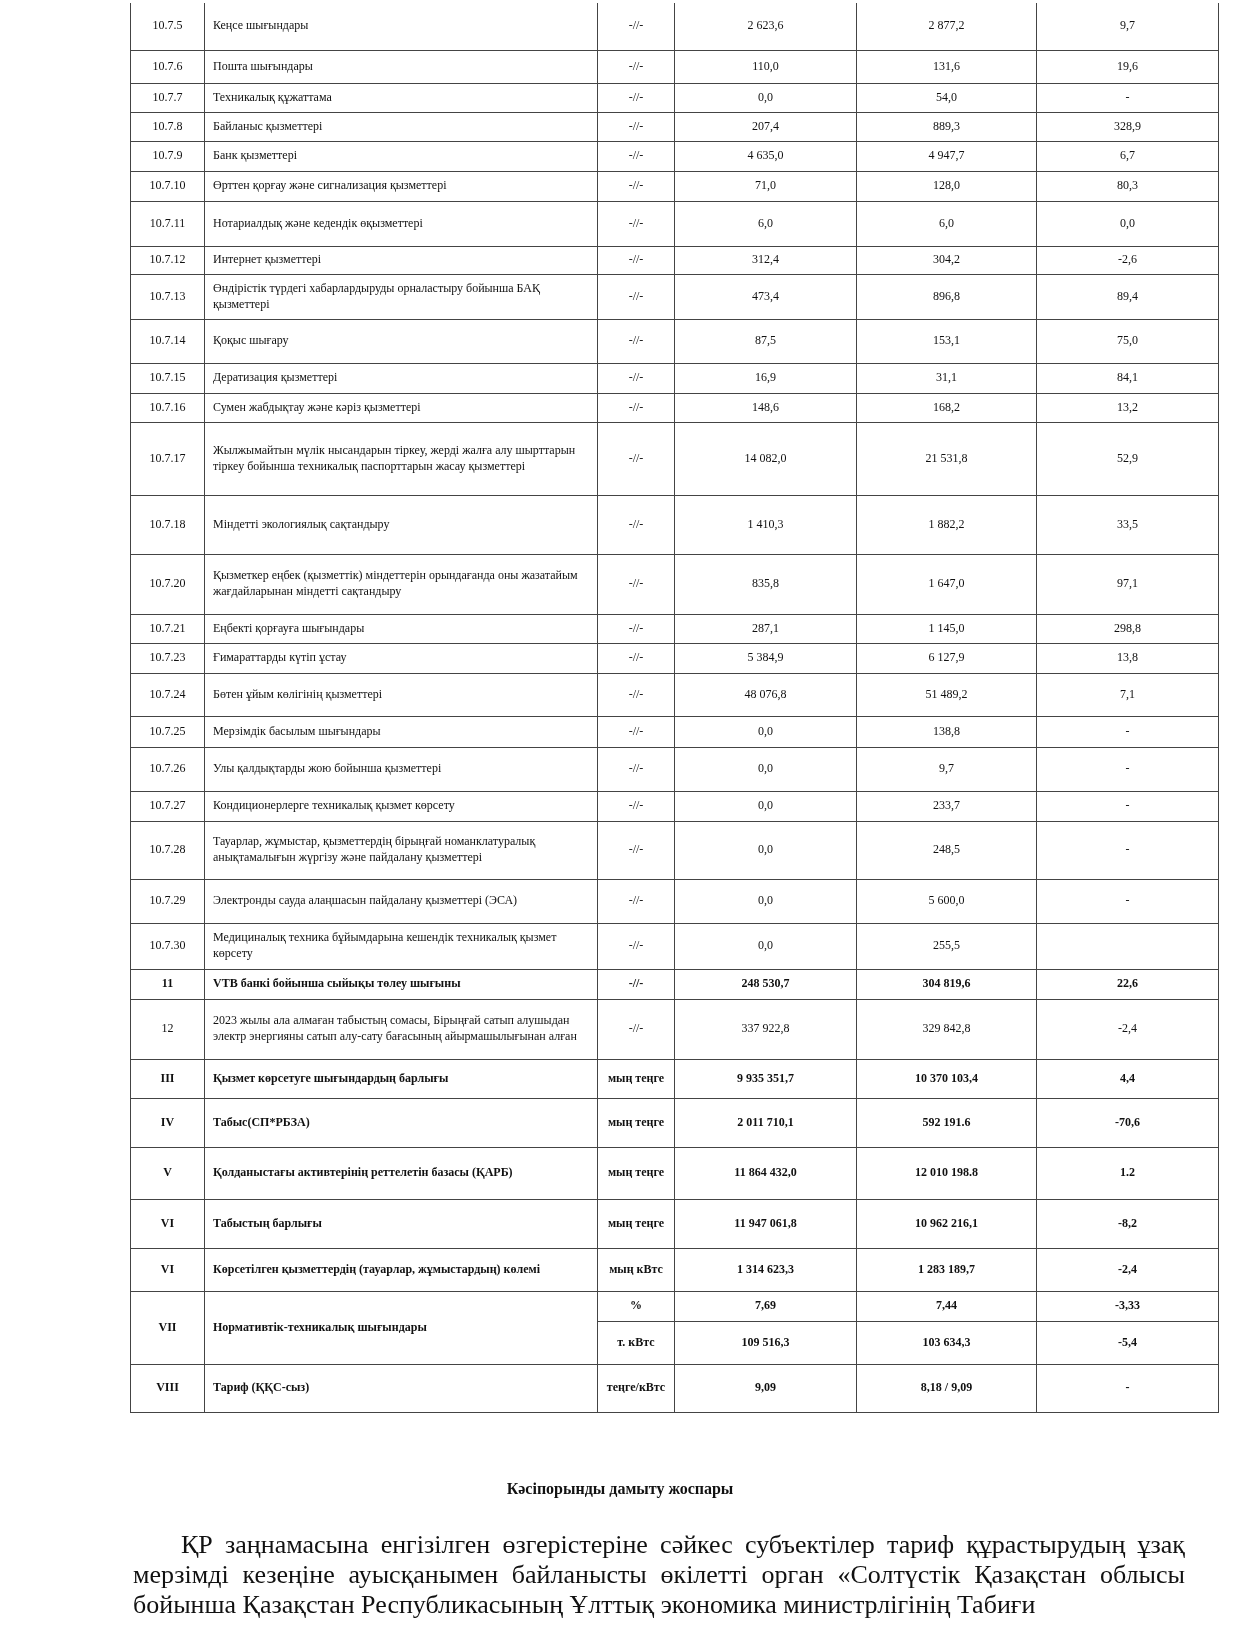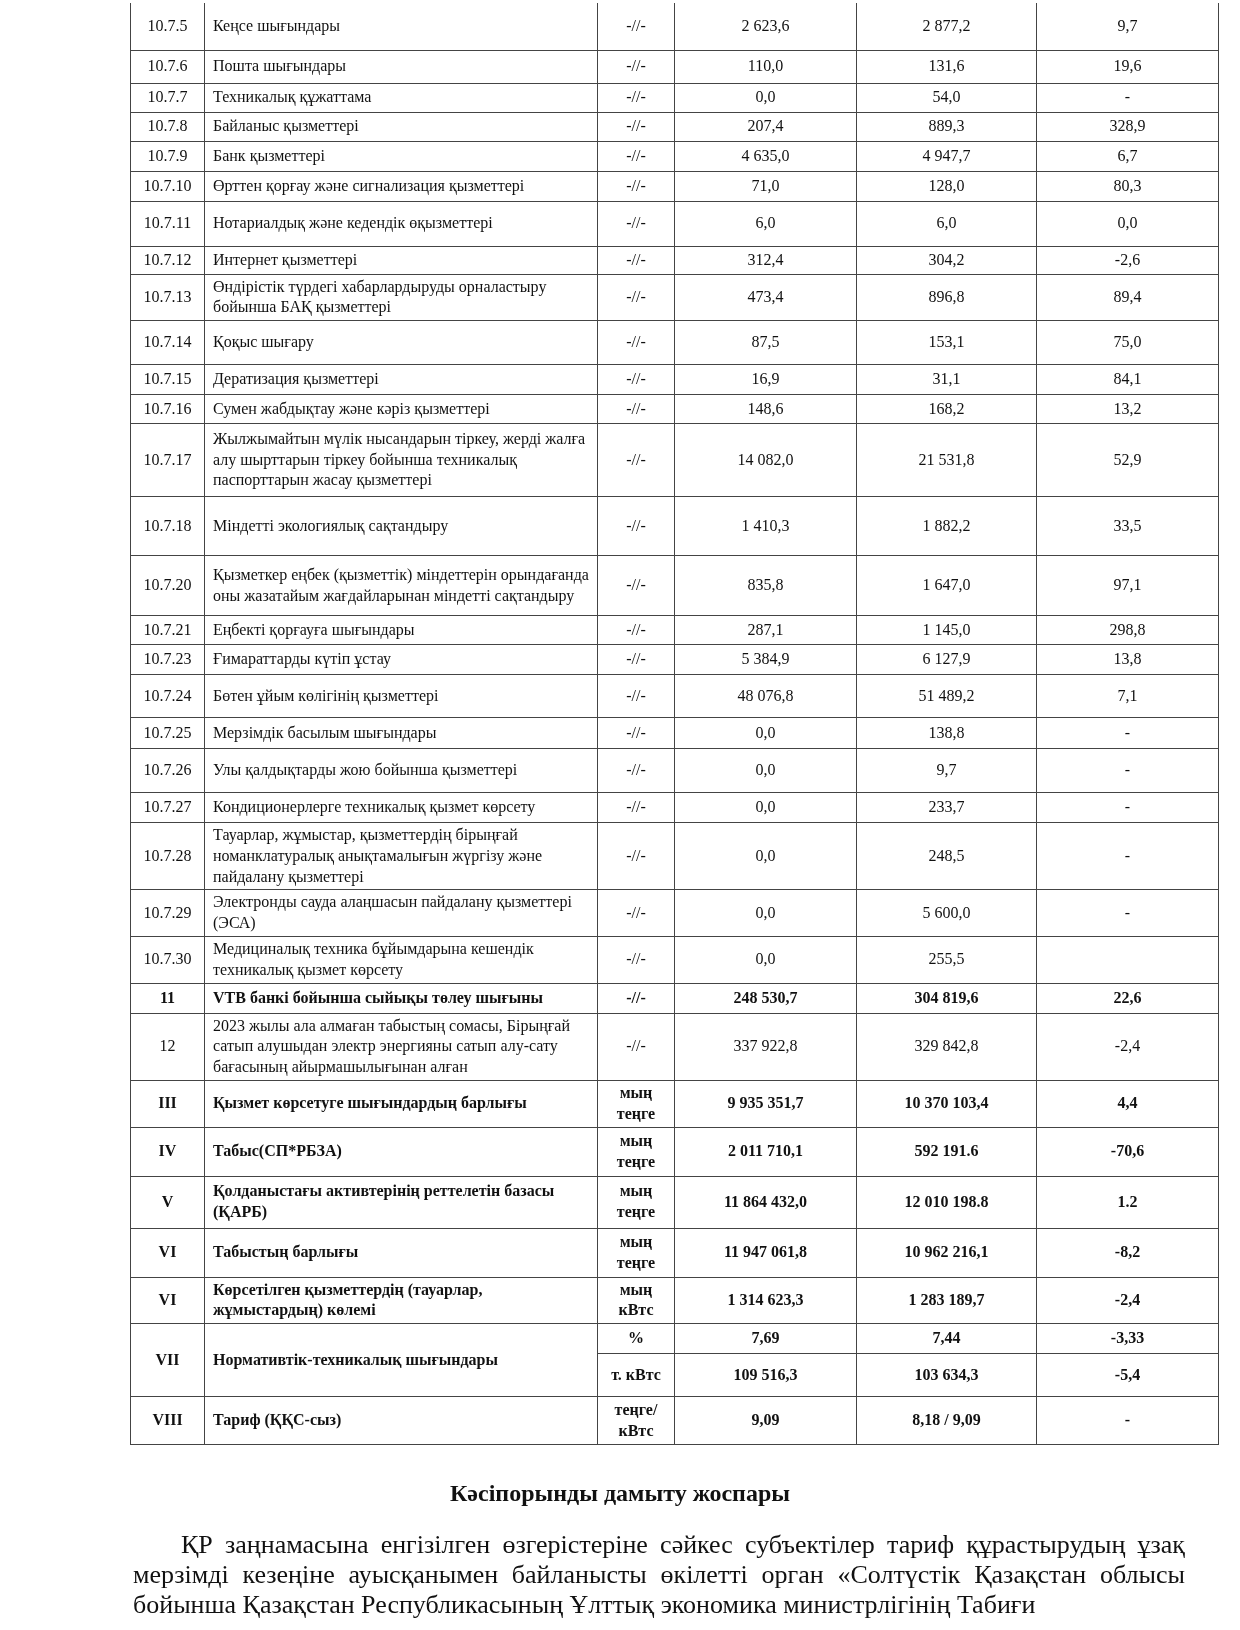--- a/index.html
+++ b/index.html
@@ -1,28 +1,28 @@
 <!DOCTYPE html>
 <html><head>
 <meta charset="utf-8">
 <style>
   html, body { margin: 0; padding: 0; background: #ffffff; }
   body { width: 1240px; height: 1630px; position: relative; overflow: hidden;
          font-family: "Liberation Serif", "DejaVu Serif", serif; color: #111; }
   .tbl { position: absolute; left: 130px; top: 3px; width: 1088px;
-         border-collapse: collapse; table-layout: fixed; font-size: 16px; }
+         border-collapse: collapse; table-layout: fixed; font-size: 12px; }
   .tbl td { border: 1.5px solid #444; padding: 2px 6px; vertical-align: middle; line-height: 1.3; }
   .tbl td.c-num { text-align: center; }
   .tbl td.c-name { text-align: left; padding-left: 8px; }
   .tbl td.c-unit { text-align: center; }
   .tbl td.c-val { text-align: center; }
   .tbl tr.bold td { font-weight: bold; }
   .tbl tr.first td { border-top: none; }
   .heading { position: absolute; left: 0; width: 1240px; top: 1480px; text-align: center;
-             font-weight: bold; font-size: 24px; }
+             font-weight: bold; font-size: 16px; }
   .para { position: absolute; left: 133px; width: 1052px; top: 1530px;
           font-size: 26px; line-height: 30px; text-align: justify; text-indent: 48px; }
 </style>
 </head>
 <body>
 
 <table class="tbl">
   <colgroup>
     <col style="width:74px">
       <col style="width:393px">

